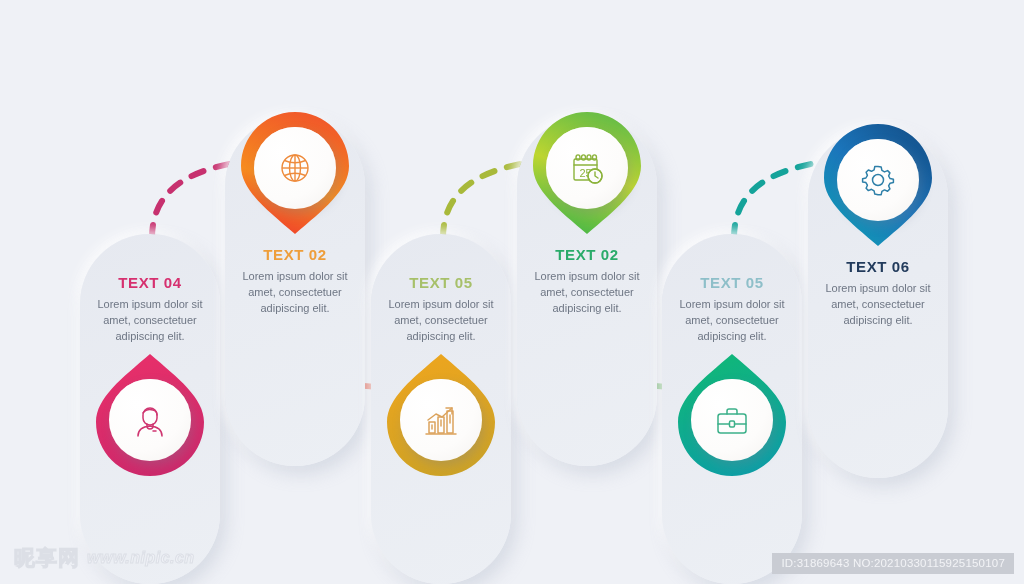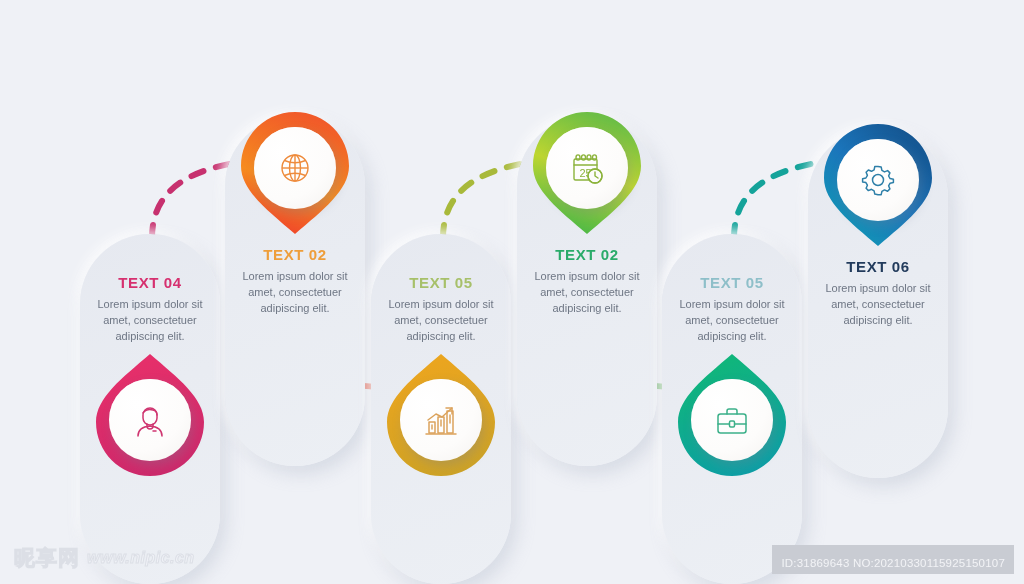--- a/index.html
+++ b/index.html
@@ -123,21 +123,21 @@
     letter-spacing: 0.5px;
   }
 
   #id-bar {
     position: absolute;
     right: 10px;
     bottom: 10px;
     background: #c9ccd3;
     color: #f2f3f6;
     font-size: 11.5px;
-    padding: 12px 9px 5px;
+    padding: 4px 9px 5px;
     letter-spacing: 0.2px;
     white-space: nowrap;
   }
 </style>
 </head>
 <body style="background: rgb(239, 241, 246);">
 
 <div id="stage">
 
   <svg class="connectors" viewBox="0 0 1024 584" xmlns="http://www.w3.org/2000/svg">

